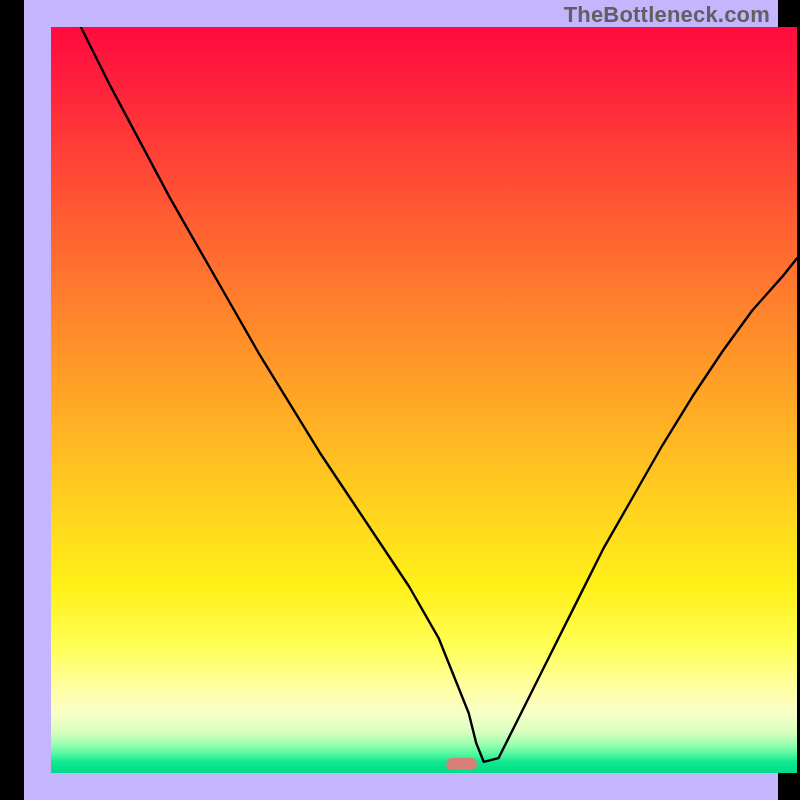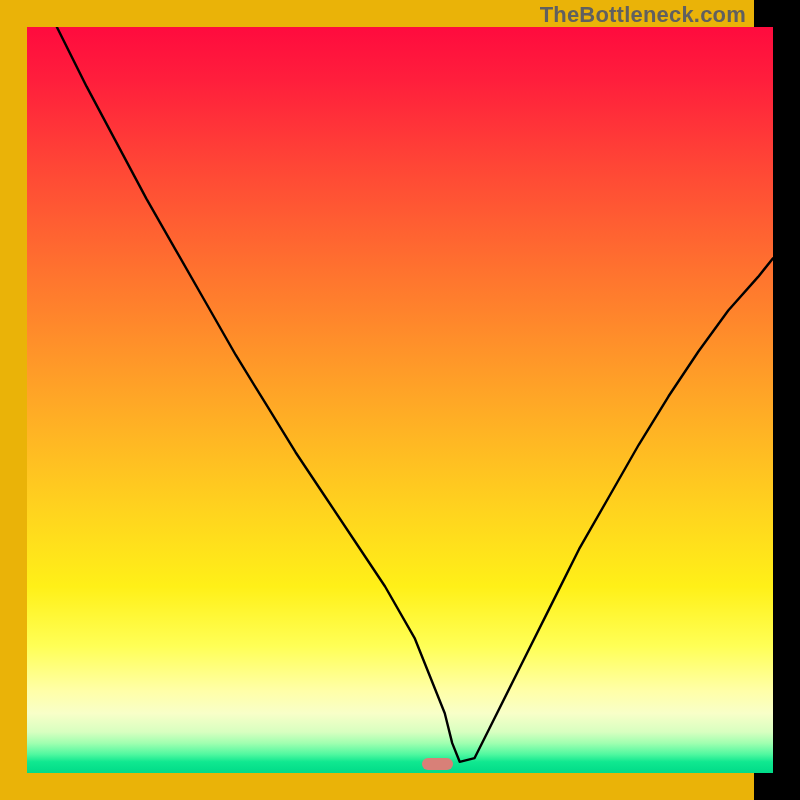--- a/index.html
+++ b/index.html
@@ -8,21 +8,22 @@
     width: 800px;
     height: 800px;
     background: #000;
     overflow: hidden;
     font-family: Arial, Helvetica, sans-serif;
   }
   .frame {
     position: relative;
     width: 754px;
     height: 800px;
-    background: #eab308;
+    background: #c4b5fd;
+    margin-left: 24px;
   }
   .watermark {
     position: absolute;
     top: 2px;
     right: 8px;
     color: #606060;
     font-size: 22px;
     font-weight: bold;
     z-index: 10;
     letter-spacing: 0.2px;

